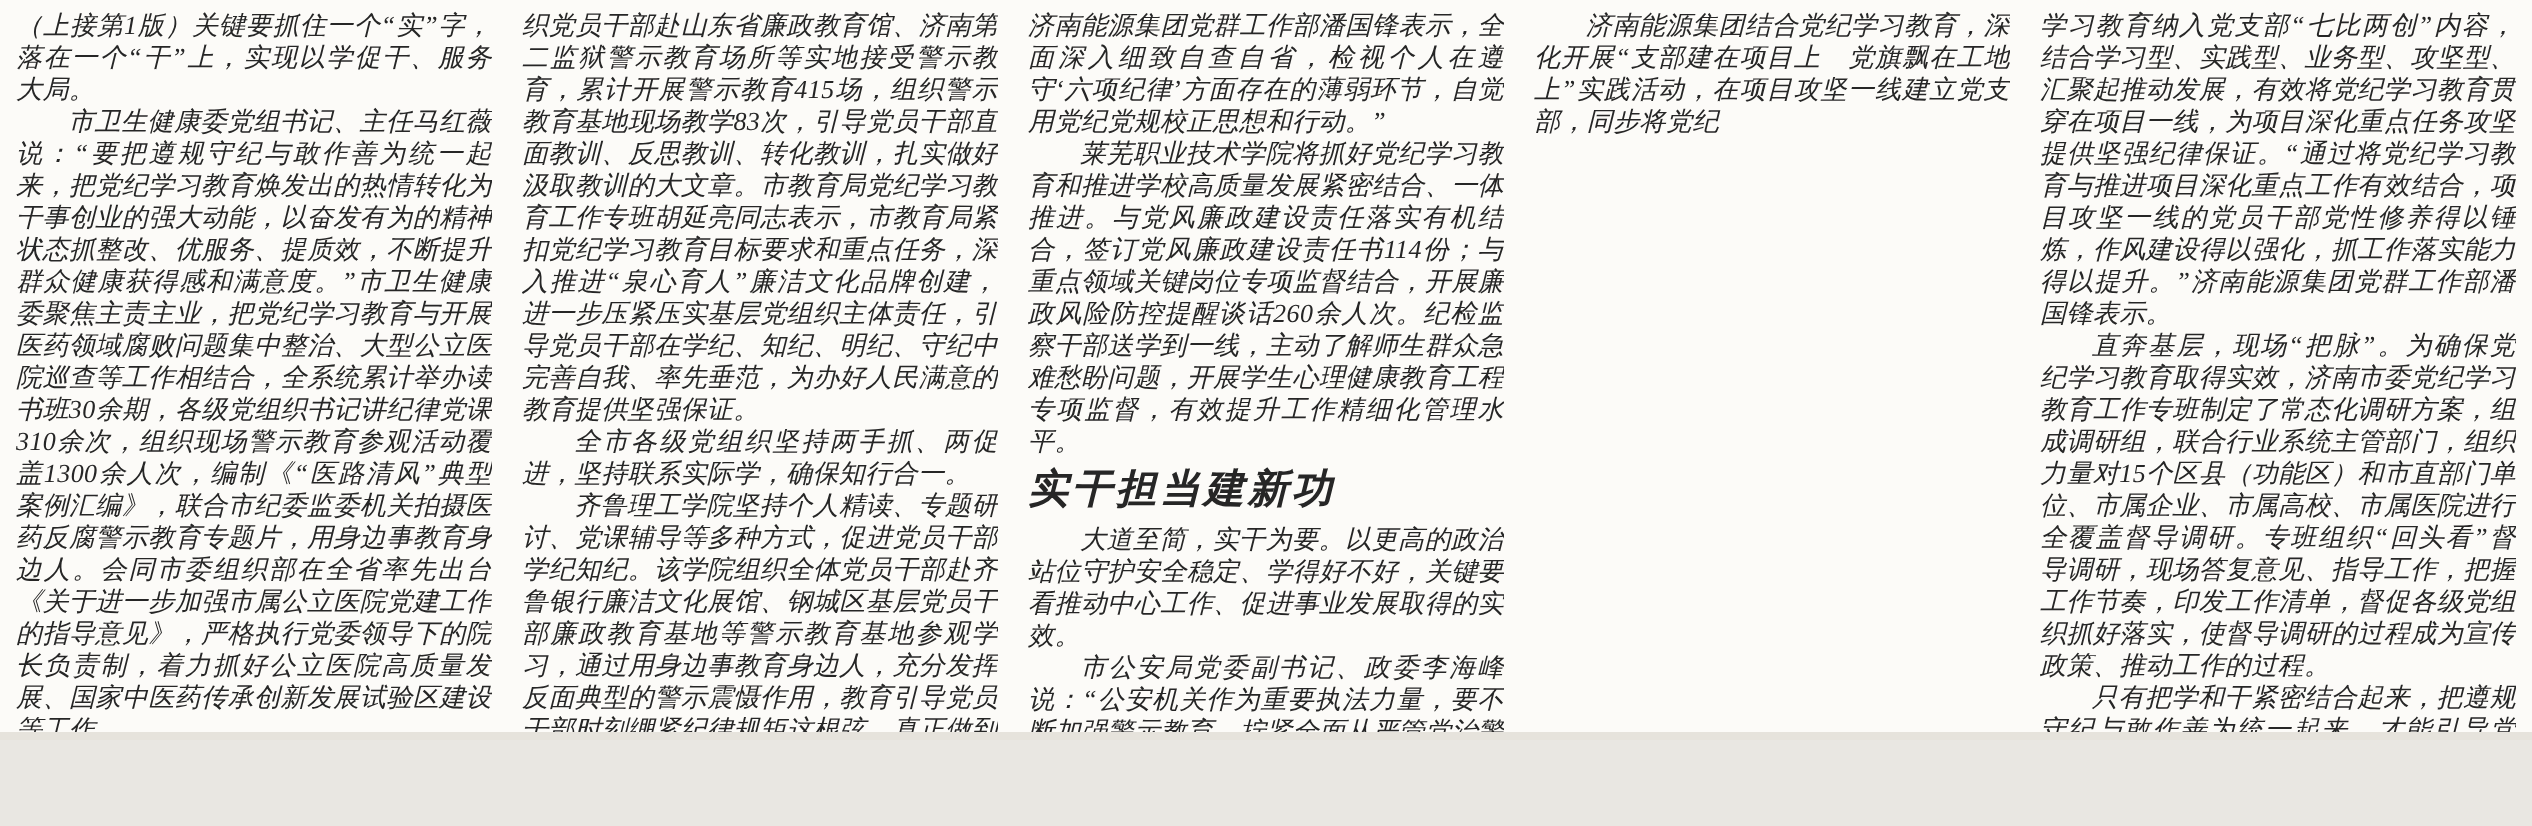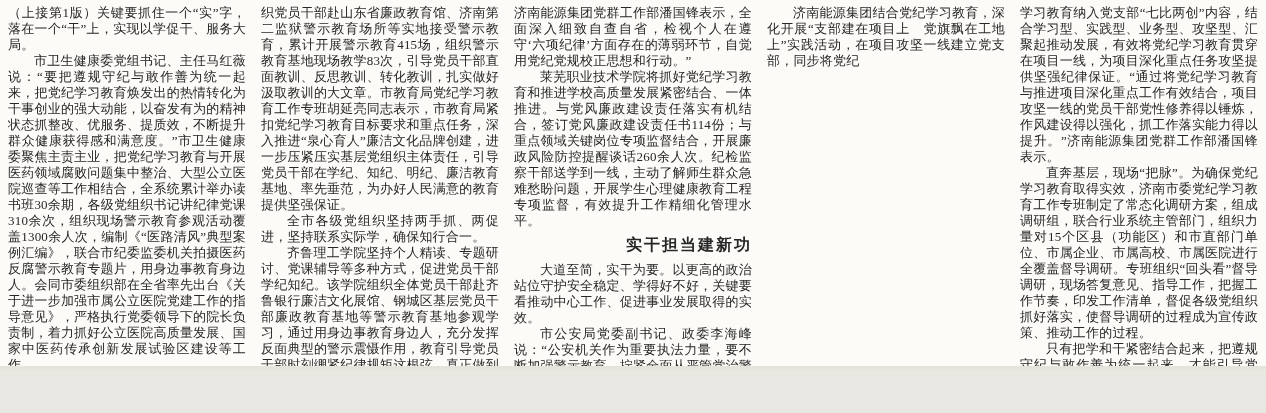--- a/index.html
+++ b/index.html
@@ -3,51 +3,52 @@
 <meta charset="utf-8">
 <style>
   html,body{margin:0;padding:0;background:#e9e7e2;}
   .paper{
     width:1266px;height:370px;
     background:#fcfbf8;color:#262626;
     box-sizing:border-box;
     padding:5px 8px 0 8px;
     position:relative;overflow:hidden;
     font-family:"Liberation Serif","DejaVu Serif",serif;
+    font-style:italic;
   }
   .columns{display:flex;gap:15px;height:100%;}
   .column{
     flex:1 1 0;min-width:0;overflow:hidden;
     font-size:13px;line-height:16px;
     text-align:justify;text-justify:inter-ideograph;
     letter-spacing:0.2px;
   }
   .column p{margin:0;text-indent:2em;}
   .column p.noindent{text-indent:0;}
   .column h2{
-    font-size:16px;line-height:22px;
-    margin:5px 0 6px 0;text-align:right;
+    font-size:20px;line-height:22px;
+    margin:5px 0 6px 0;text-align:left;
     font-weight:700;letter-spacing:2px;text-indent:0;
   }
   .bottom-strip{
     position:absolute;left:0;right:0;bottom:0;height:4px;
   }
 </style>
 </head>
 <body>
 
 <div class="paper" style="background: rgb(252, 251, 248); color: rgb(38, 38, 38);">
   <div class="columns" id="columns">
       <div class="column">
         <p class="noindent"><span>（上接第1版）</span><span>关键要抓住一个“实”字，落在一个“干”上，实现以学促干、服务大局。</span></p>
         <p>市卫生健康委党组书记、主任马红薇说：“要把遵规守纪与敢作善为统一起来，把党纪学习教育焕发出的热情转化为干事创业的强大动能，以奋发有为的精神状态抓整改、优服务、提质效，不断提升群众健康获得感和满意度。”市卫生健康委聚焦主责主业，把党纪学习教育与开展医药领域腐败问题集中整治、大型公立医院巡查等工作相结合，全系统累计举办读书班30余期，各级党组织书记讲纪律党课310余次，组织现场警示教育参观活动覆盖1300余人次，编制《“医路清风”典型案例汇编》，联合市纪委监委机关拍摄医药反腐警示教育专题片，用身边事教育身边人。会同市委组织部在全省率先出台《关于进一步加强市属公立医院党建工作的指导意见》，严格执行党委领导下的院长负责制，着力抓好公立医院高质量发展、国家中医药传承创新发展试验区建设等工作。</p>
         <p>市教育局突出正面引导和反面警示相结合，充分发挥警示教育基地作用，深刻剖析警示教育典型案例，努力把他律要求转化为内在追求。市教育局党组召开专题会议认真剖析警示教育案例，各基层单位结合工作安排，组</p>
       </div>
       <div class="column">
-        <p class="noindent">织党员干部赴山东省廉政教育馆、济南第二监狱警示教育场所等实地接受警示教育，累计开展警示教育415场，组织警示教育基地现场教学83次，引导党员干部直面教训、反思教训、转化教训，扎实做好汲取教训的大文章。市教育局党纪学习教育工作专班胡延亮同志表示，市教育局紧扣党纪学习教育目标要求和重点任务，深入推进“泉心育人”廉洁文化品牌创建，进一步压紧压实基层党组织主体责任，引导党员干部在学纪、知纪、明纪、廉洁教育基地、率先垂范，为办好人民满意的教育提供坚强保证。</p>
+        <p class="noindent">织党员干部赴山东省廉政教育馆、济南第二监狱警示教育场所等实地接受警示教育，累计开展警示教育415场，组织警示教育基地现场教学83次，引导党员干部直面教训、反思教训、转化教训，扎实做好汲取教训的大文章。市教育局党纪学习教育工作专班胡延亮同志表示，市教育局紧扣党纪学习教育目标要求和重点任务，深入推进“泉心育人”廉洁文化品牌创建，进一步压紧压实基层党组织主体责任，引导党员干部在学纪、知纪、明纪、守纪中完善自我、率先垂范，为办好人民满意的教育提供坚强保证。</p>
         <p>全市各级党组织坚持两手抓、两促进，坚持联系实际学，确保知行合一。</p>
         <p>齐鲁理工学院坚持个人精读、专题研讨、党课辅导等多种方式，促进党员干部学纪知纪。该学院组织全体党员干部赴齐鲁银行廉洁文化展馆、钢城区基层党员干部廉政教育基地等警示教育基地参观学习，通过用身边事教育身边人，充分发挥反面典型的警示震慑作用，教育引导党员干部时刻绷紧纪律规矩这根弦，真正做到心有所畏、言有所戒、行有所止。齐鲁理工学院党委书记徐淑凤说：“我们始终把开展党纪学习教育作为重要政治任务，加强组织领导，周密部署安排，有力有序推进，结合</p>
       </div>
       <div class="column">
         <p class="noindent">济南能源集团党群工作部潘国锋表示，全面深入细致自查自省，检视个人在遵守‘六项纪律’方面存在的薄弱环节，自觉用党纪党规校正思想和行动。”</p>
         <p>莱芜职业技术学院将抓好党纪学习教育和推进学校高质量发展紧密结合、一体推进。与党风廉政建设责任落实有机结合，签订党风廉政建设责任书114份；与重点领域关键岗位专项监督结合，开展廉政风险防控提醒谈话260余人次。纪检监察干部送学到一线，主动了解师生群众急难愁盼问题，开展学生心理健康教育工程专项监督，有效提升工作精细化管理水平。</p>
         <h2>实干担当建新功</h2>
         <p>大道至简，实干为要。以更高的政治站位守护安全稳定、学得好不好，关键要看推动中心工作、促进事业发展取得的实效。</p>
         <p>市公安局党委副书记、政委李海峰说：“公安机关作为重要执法力量，要不断加强警示教育，拧紧全面从严管党治警责任链条，以更高的政治站位守护安全稳定，以更实的工作举措服务中心大局，以更硬的纪律作风树立铁军形象。”市公安局高位推动、深学细悟，累计举办读书班187场次，组织讲授纪律党课970场</p>
       </div>

